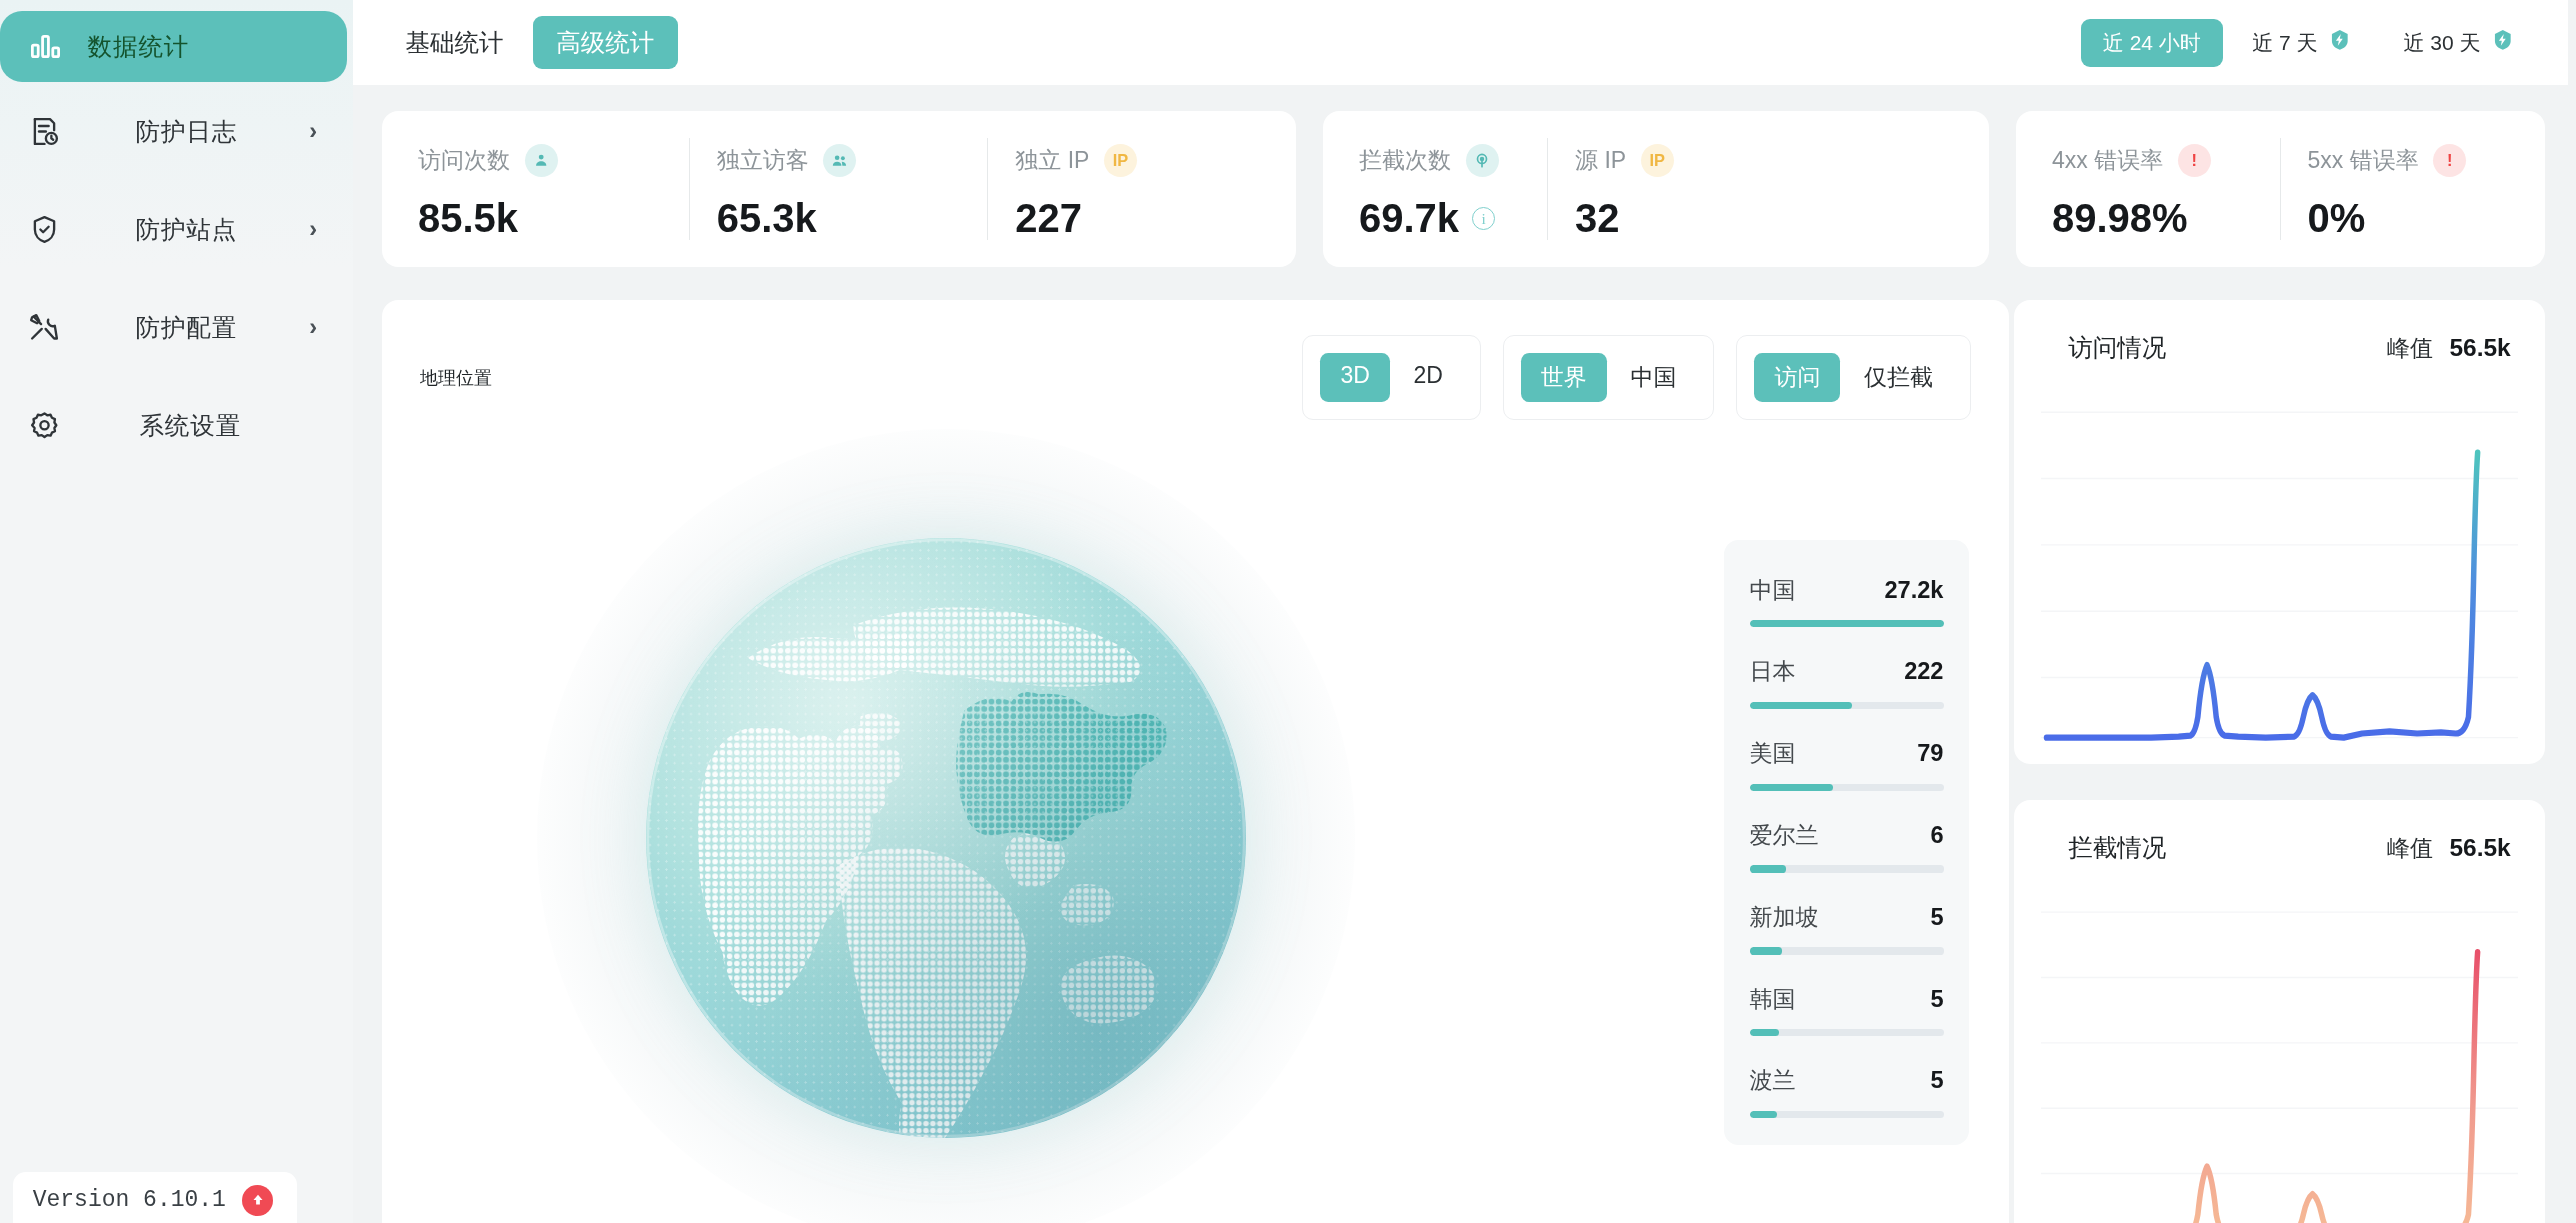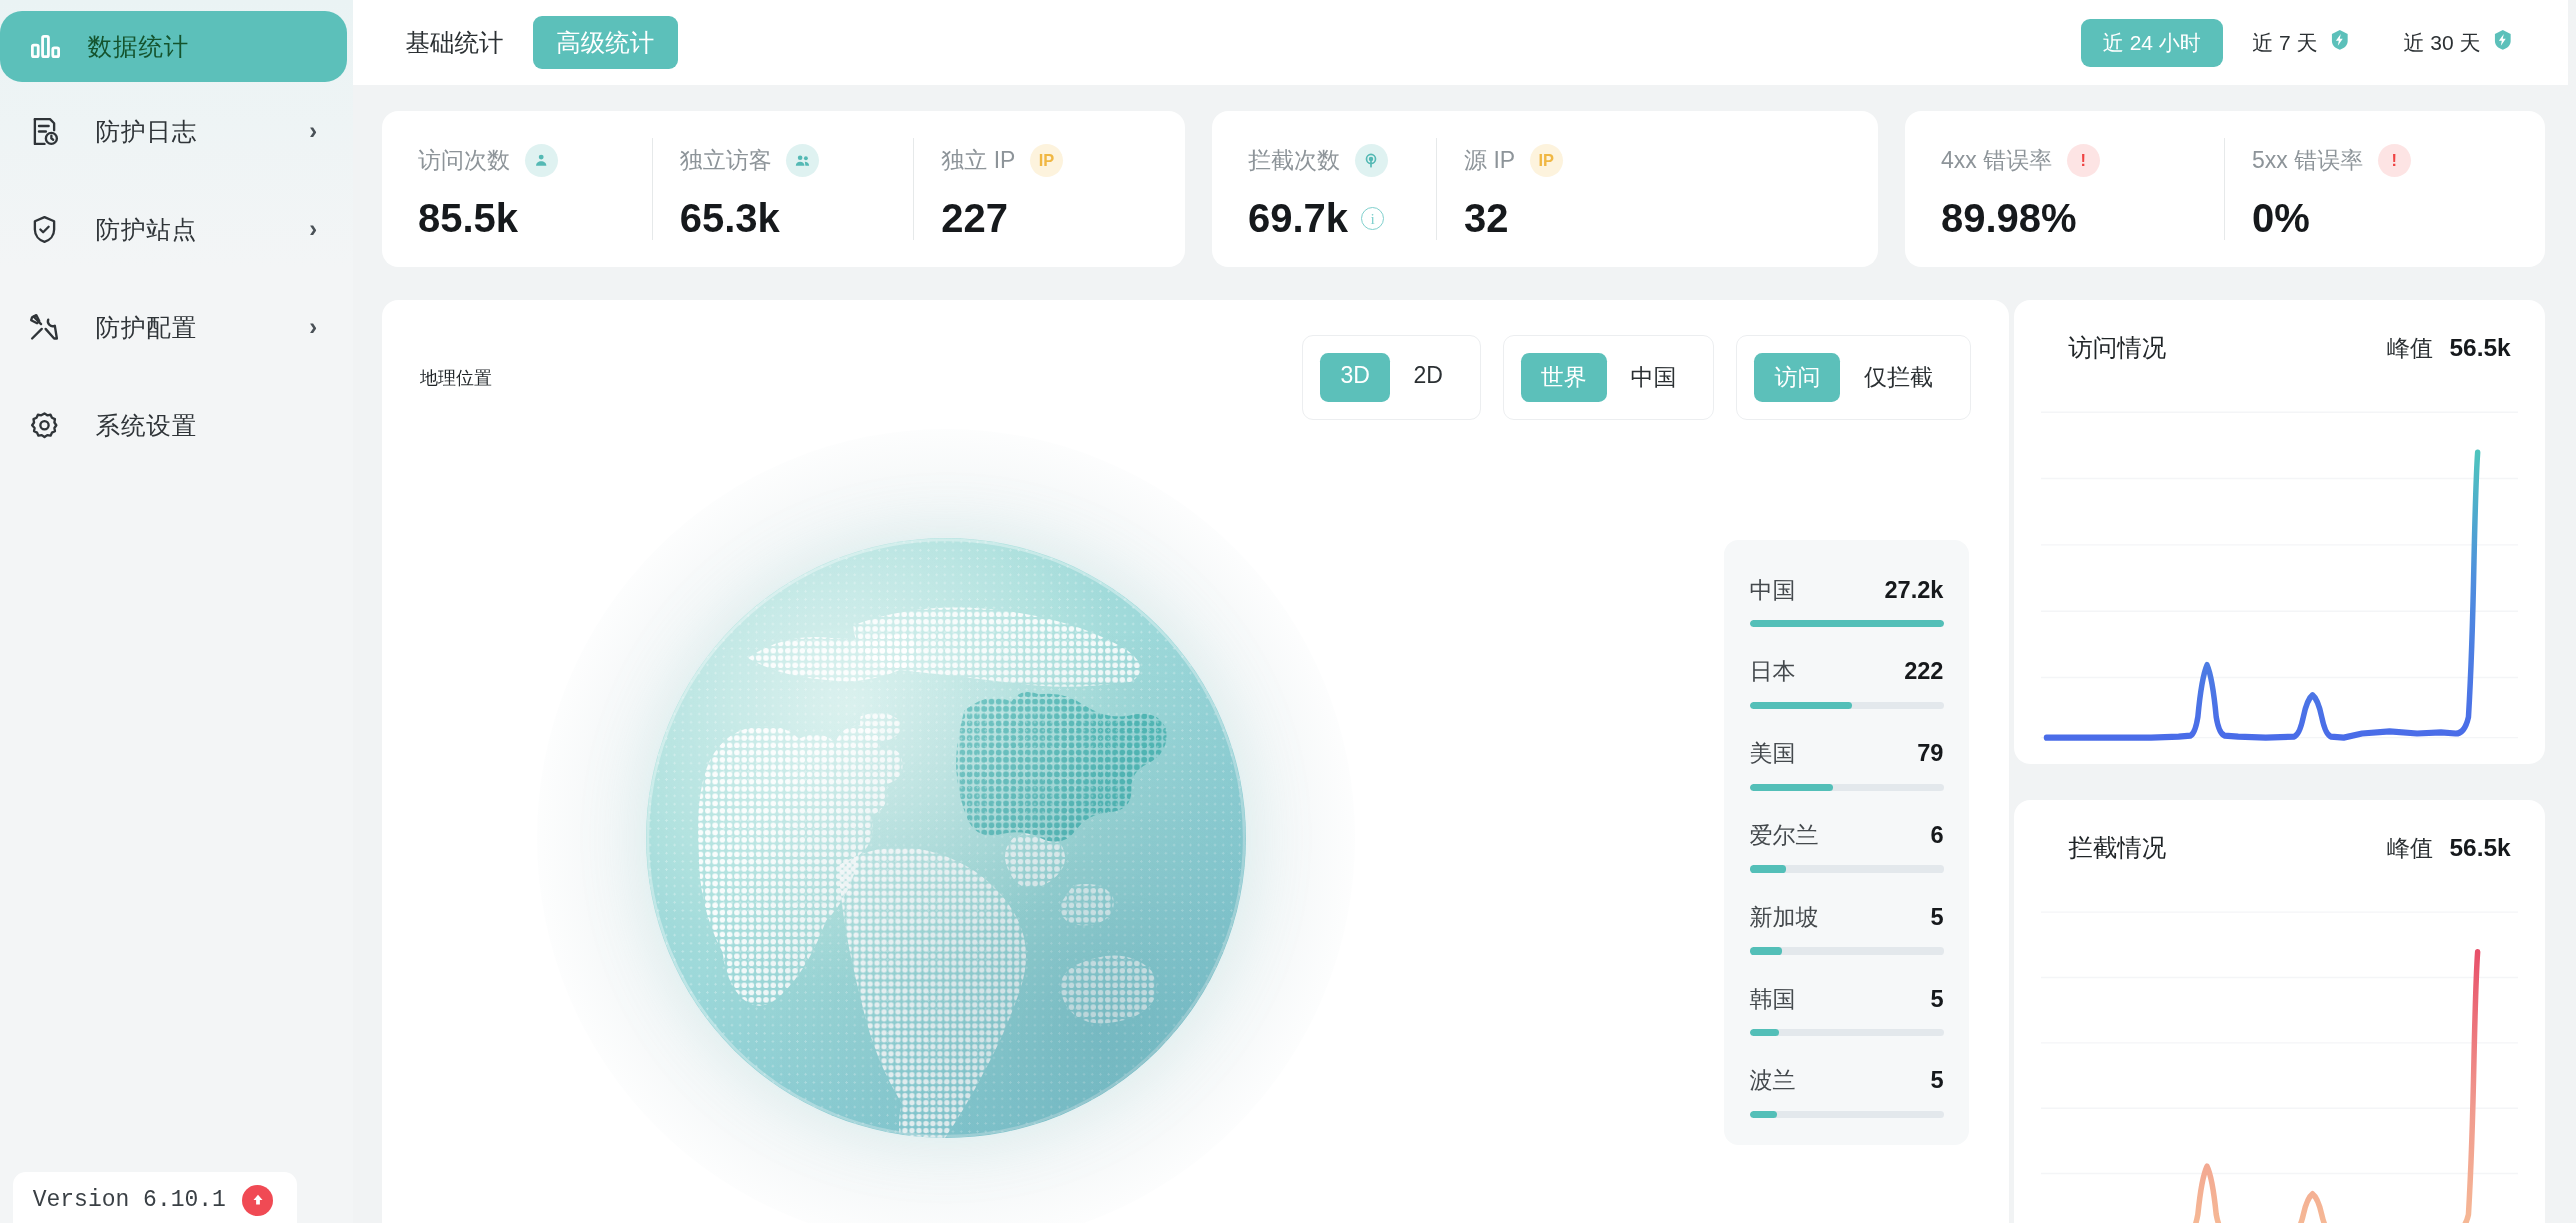--- a/index.html
+++ b/index.html
@@ -20,21 +20,21 @@
   .side-active {
     margin: 11px 6.4px 0 0;
     height: 71px; border-radius: 22px;
     background: #5cc0ba;
     display: flex; align-items: center; padding-left: 26px; gap: 23.6px;
     color: #14532d;
   }
   .side-active .s-label { font-size: 24.5px; letter-spacing: 0.9px; }
   .side-item {
     height: 98px; display: flex; align-items: center;
-    padding-left: 25.5px; padding-right: 36px; gap: 32px; color: #2f3438;
+    padding-left: 25.5px; padding-right: 36px; gap: 6px; color: #2f3438; text-align: center;
   }
   .side-item .s-label { font-size: 24.5px; letter-spacing: 0.9px; flex: 1; }
   .side-item .chev { color: #4a5157; font-size: 23.6px; font-weight: bold; }
   .sicon { width: 38px; height: 38px; display:flex; align-items:center; justify-content:center; }
   .version {
     position: absolute; left: 12.7px; bottom: -5.5px;
     background: #fff; border-radius: 12.7px 12.7px 0 0;
     padding: 12.7px 23.6px 12.7px 20px;
     display: flex; align-items: center; gap: 16.4px;
     font-size: 23px; color: #3a4045; white-space: nowrap;
@@ -65,21 +65,21 @@
     display: flex; align-items: center; gap: 11px;
   }
   .range.active { background: #5cc0ba; color: #fff; }
 
   
   .statrow { position: absolute; left: 29px; right: 31px; top: 111px; display: flex; gap: 27px; }
   .statcard {
     background: #fff; border-radius: 16.4px; height: 156px;
     display: flex; align-items: stretch; padding: 0 9px;
   }
-  .statcard.g1 { width: 803px; }
+  .statcard.g1 { width: 914px; }
   .statcard.g2 { width: 666px; }
   .statcard.g3 { flex: 1; }
   .stat {
     flex: 1; padding: 33px 0 0 27px; position: relative;
   }
   .stat + .stat::before {
     content: ""; position: absolute; left: -0.9px; top: 27px; bottom: 27px;
     width: 0.9px; background: #e6e9ea;
   }
   .stat-head { display: flex; align-items: center; gap: 14.5px; }

